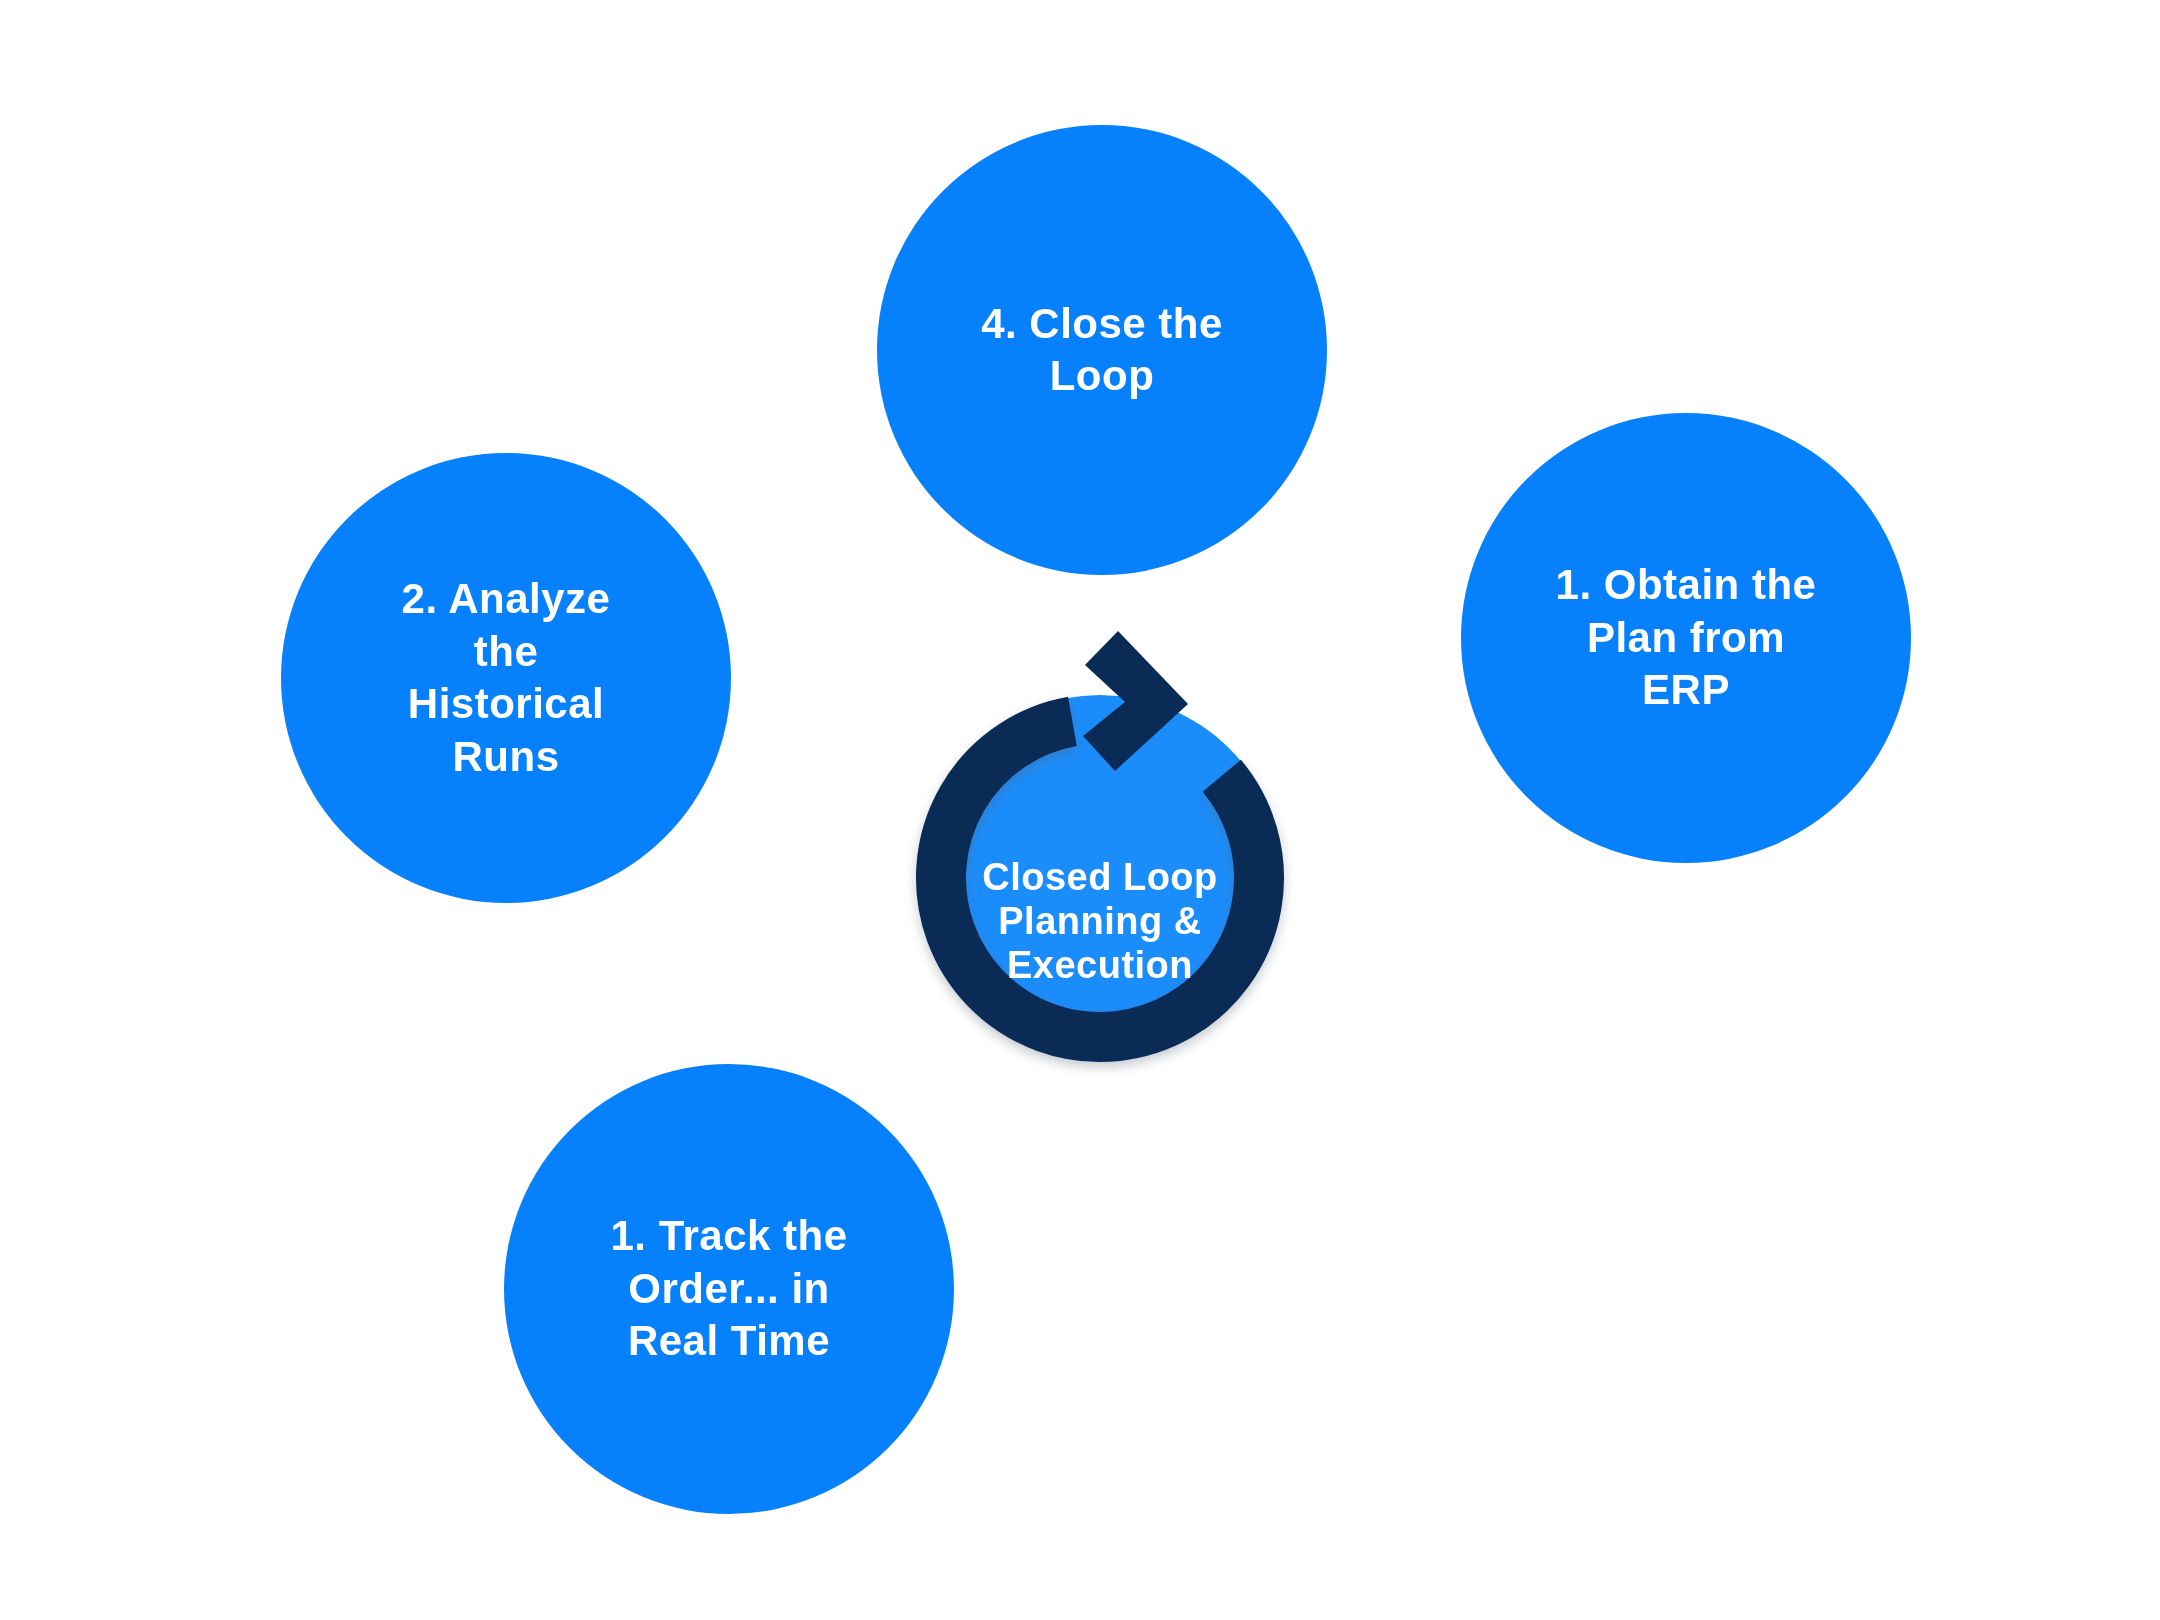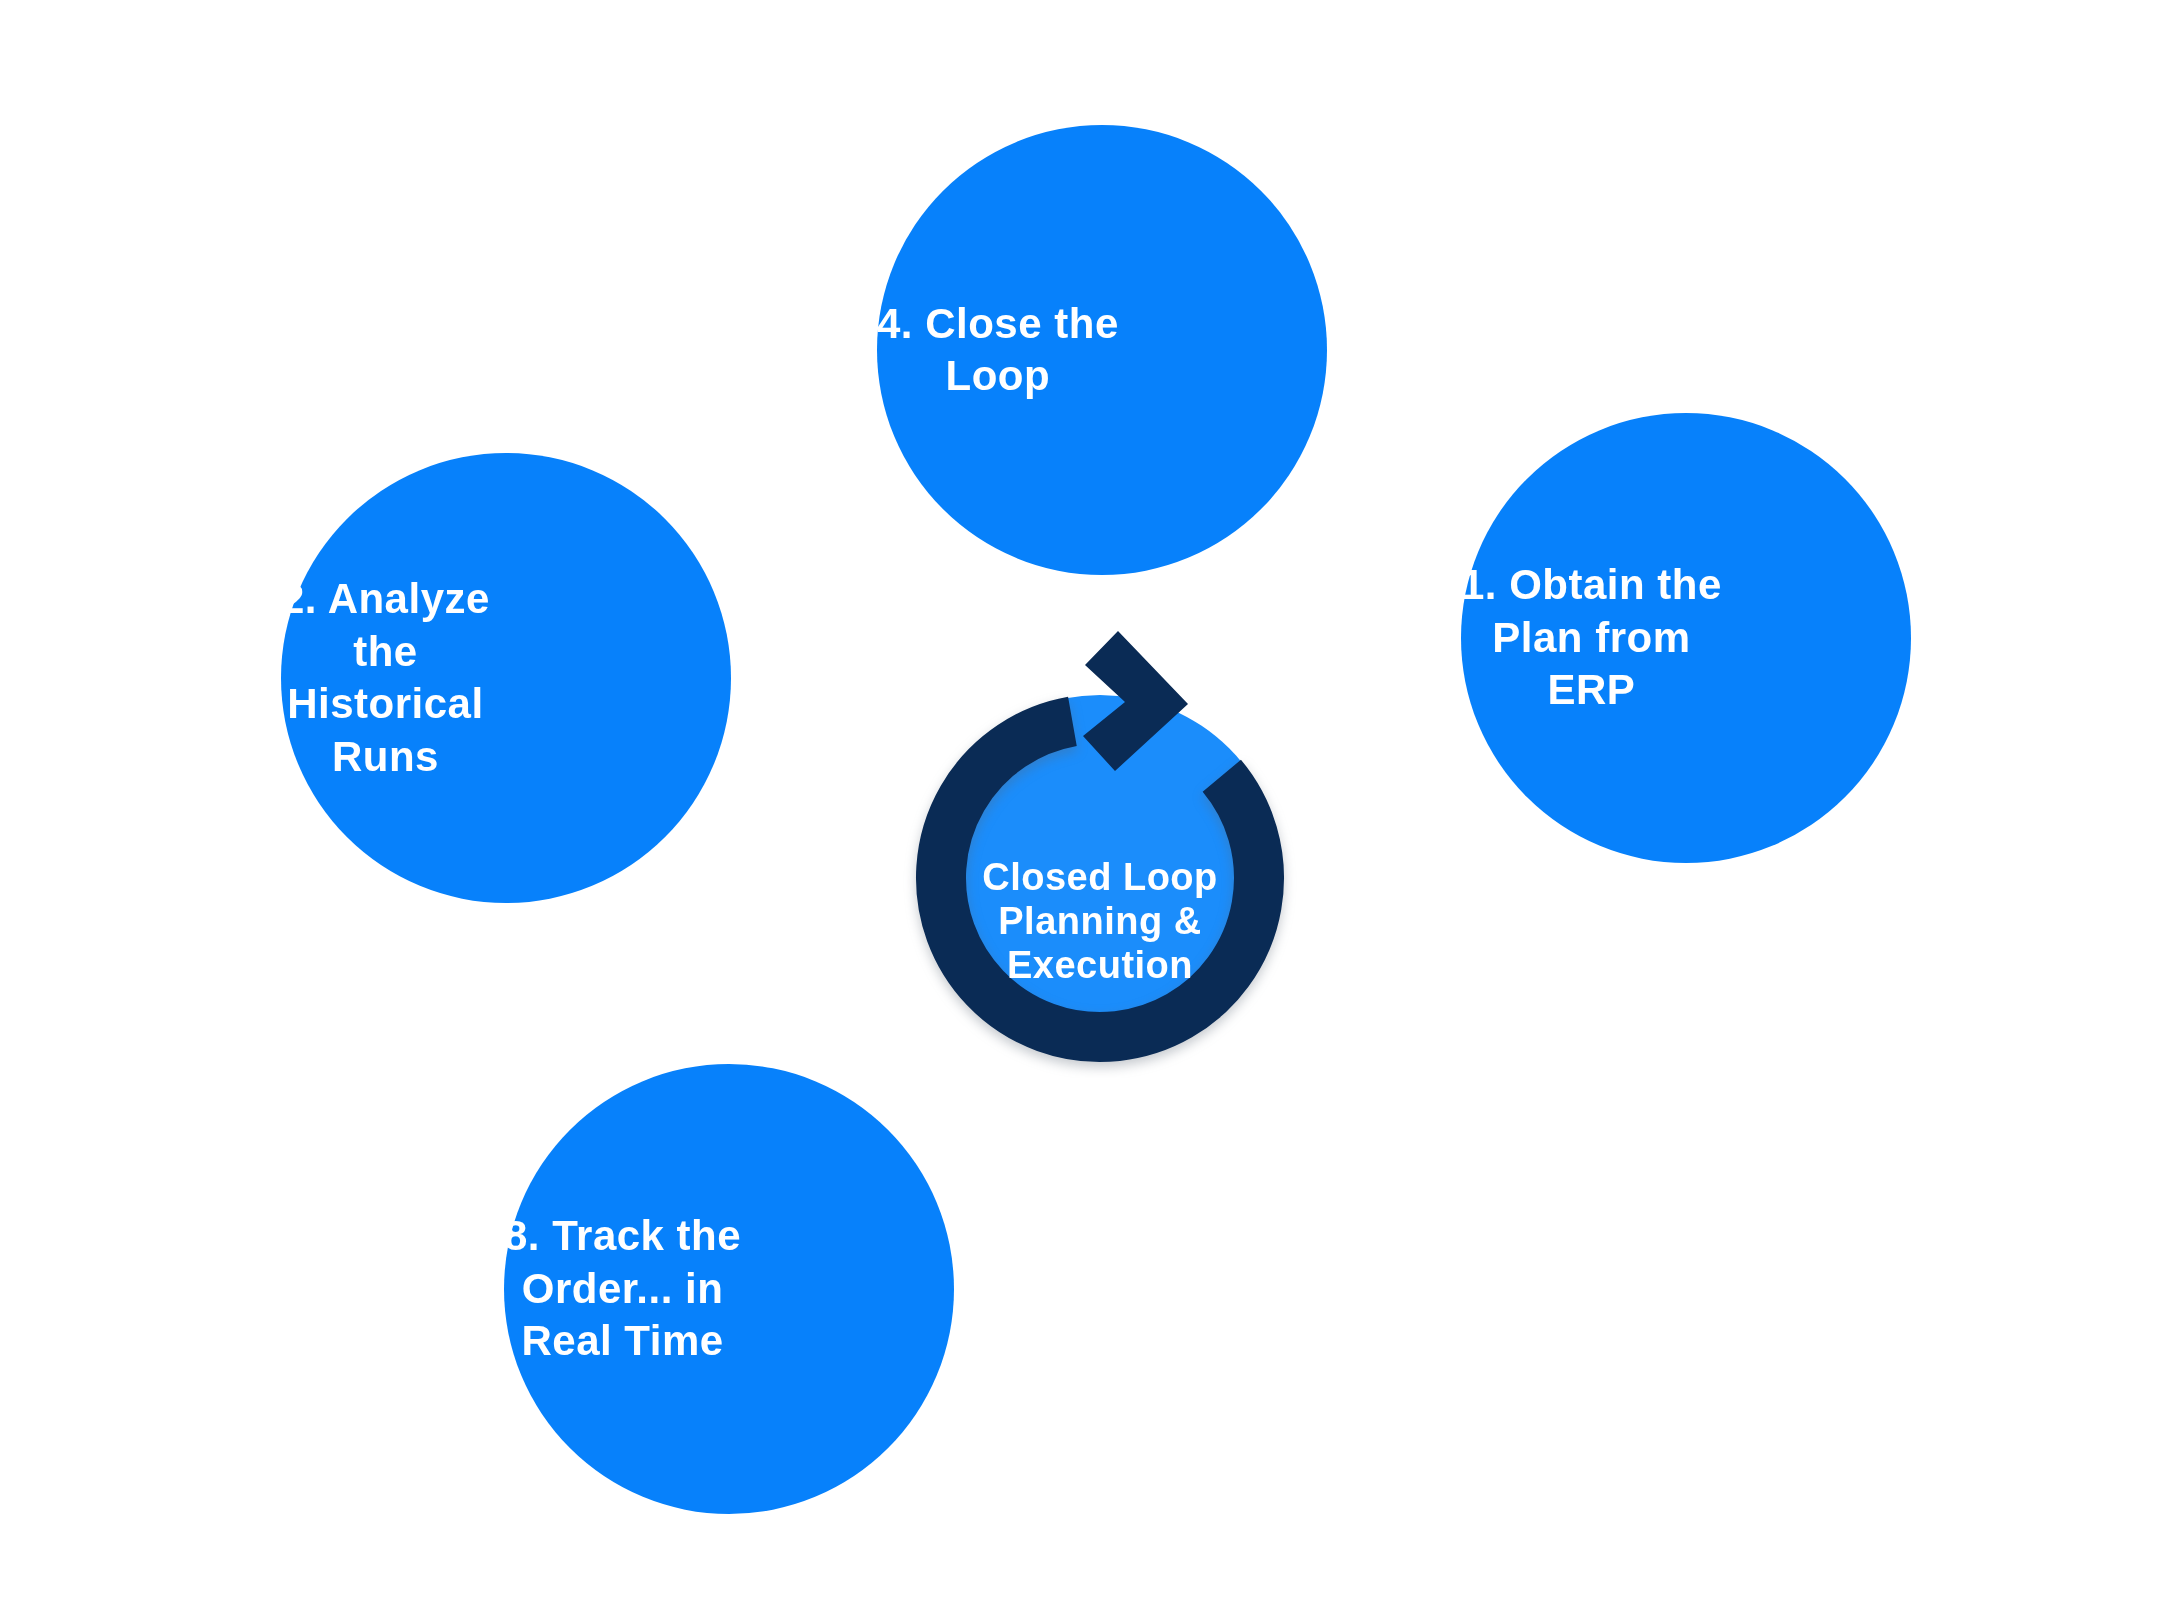--- a/index.html
+++ b/index.html
@@ -22,20 +22,21 @@
     overflow:hidden;
   }
   .circle{
     position:absolute;
     width:450px;
     height:450px;
     border-radius:50%;
     background:var(--circle_blue,#0781FB);
     display:flex;
     align-items:center;
+    justify-content:center;
   }
   .circle-label{
     color:var(--text_white,#fff);
     font-weight:700;
     font-size:42px;
     line-height:1.25;
     text-align:center;
     white-space:pre-line;
     letter-spacing:0.5px;
   }
@@ -91,21 +92,21 @@
   </div>
 
   <div class="circle pos-right">
     <span class="circle-label">1. Obtain the
 Plan from
 ERP</span>
   </div>
 
 
   <div class="circle pos-bottom-left">
-    <span class="circle-label">8. Track the
+    <span class="circle-label">1. Track the
 Order... in
 Real Time</span>
   </div>
 
   <div class="circle pos-left">
     <span class="circle-label">2. Analyze
 the
 Historical
 Runs</span>
   </div>

